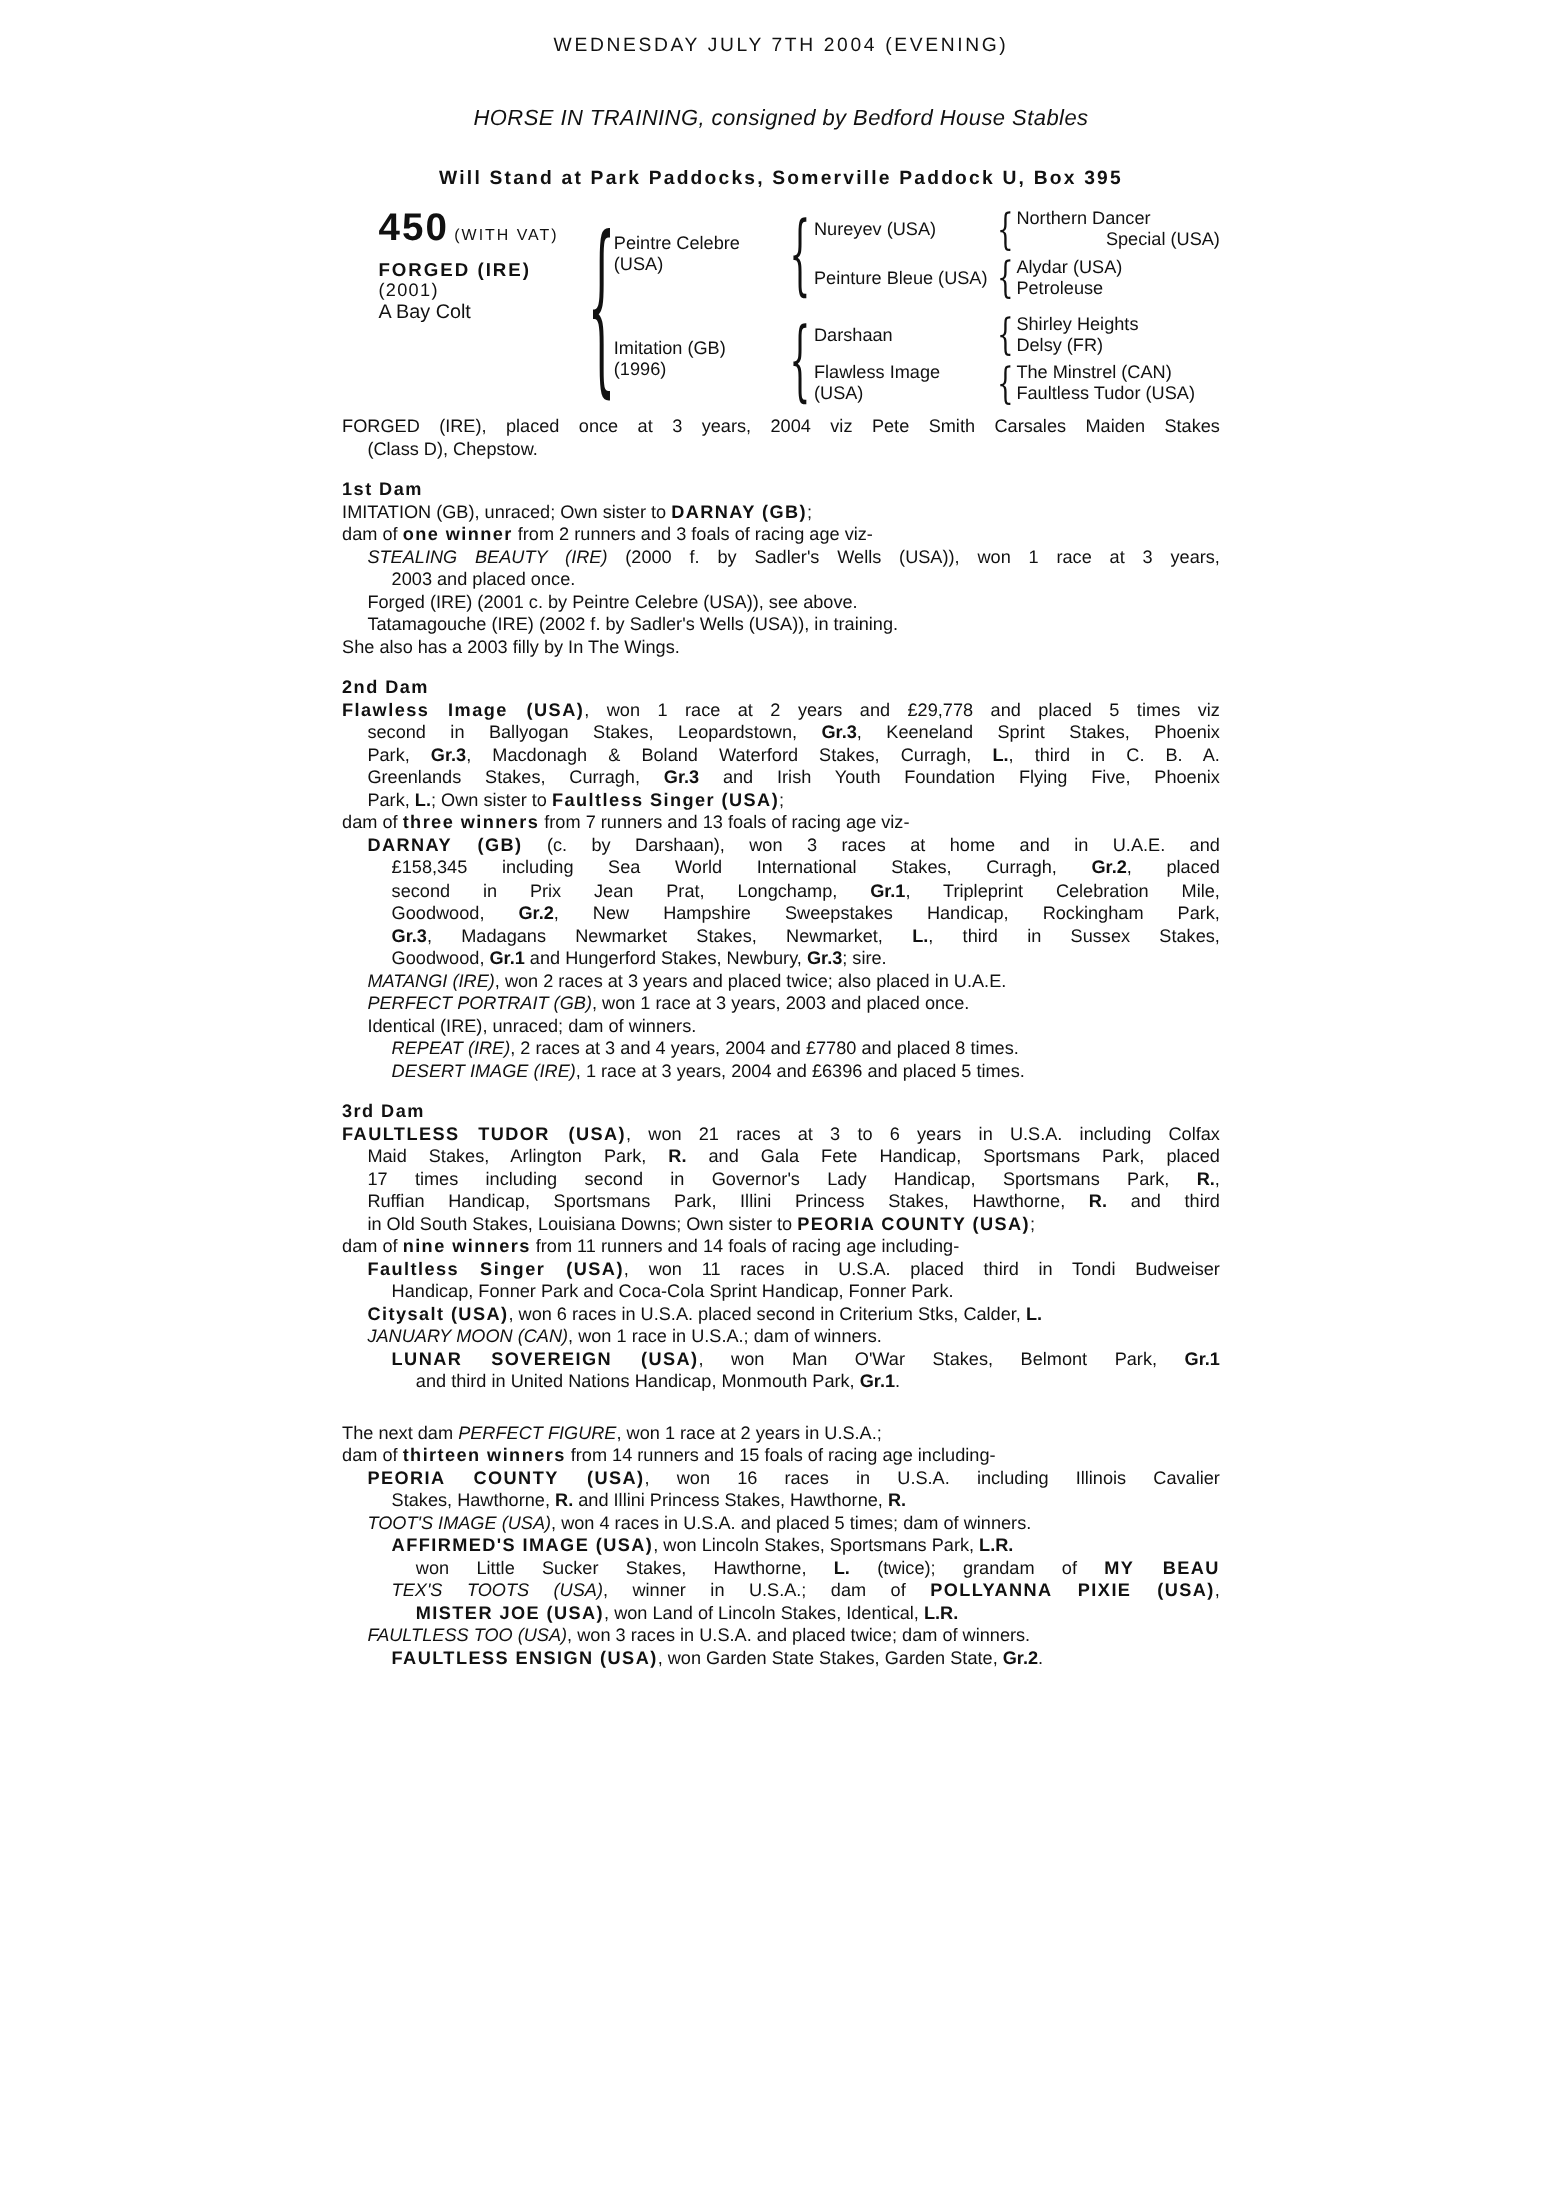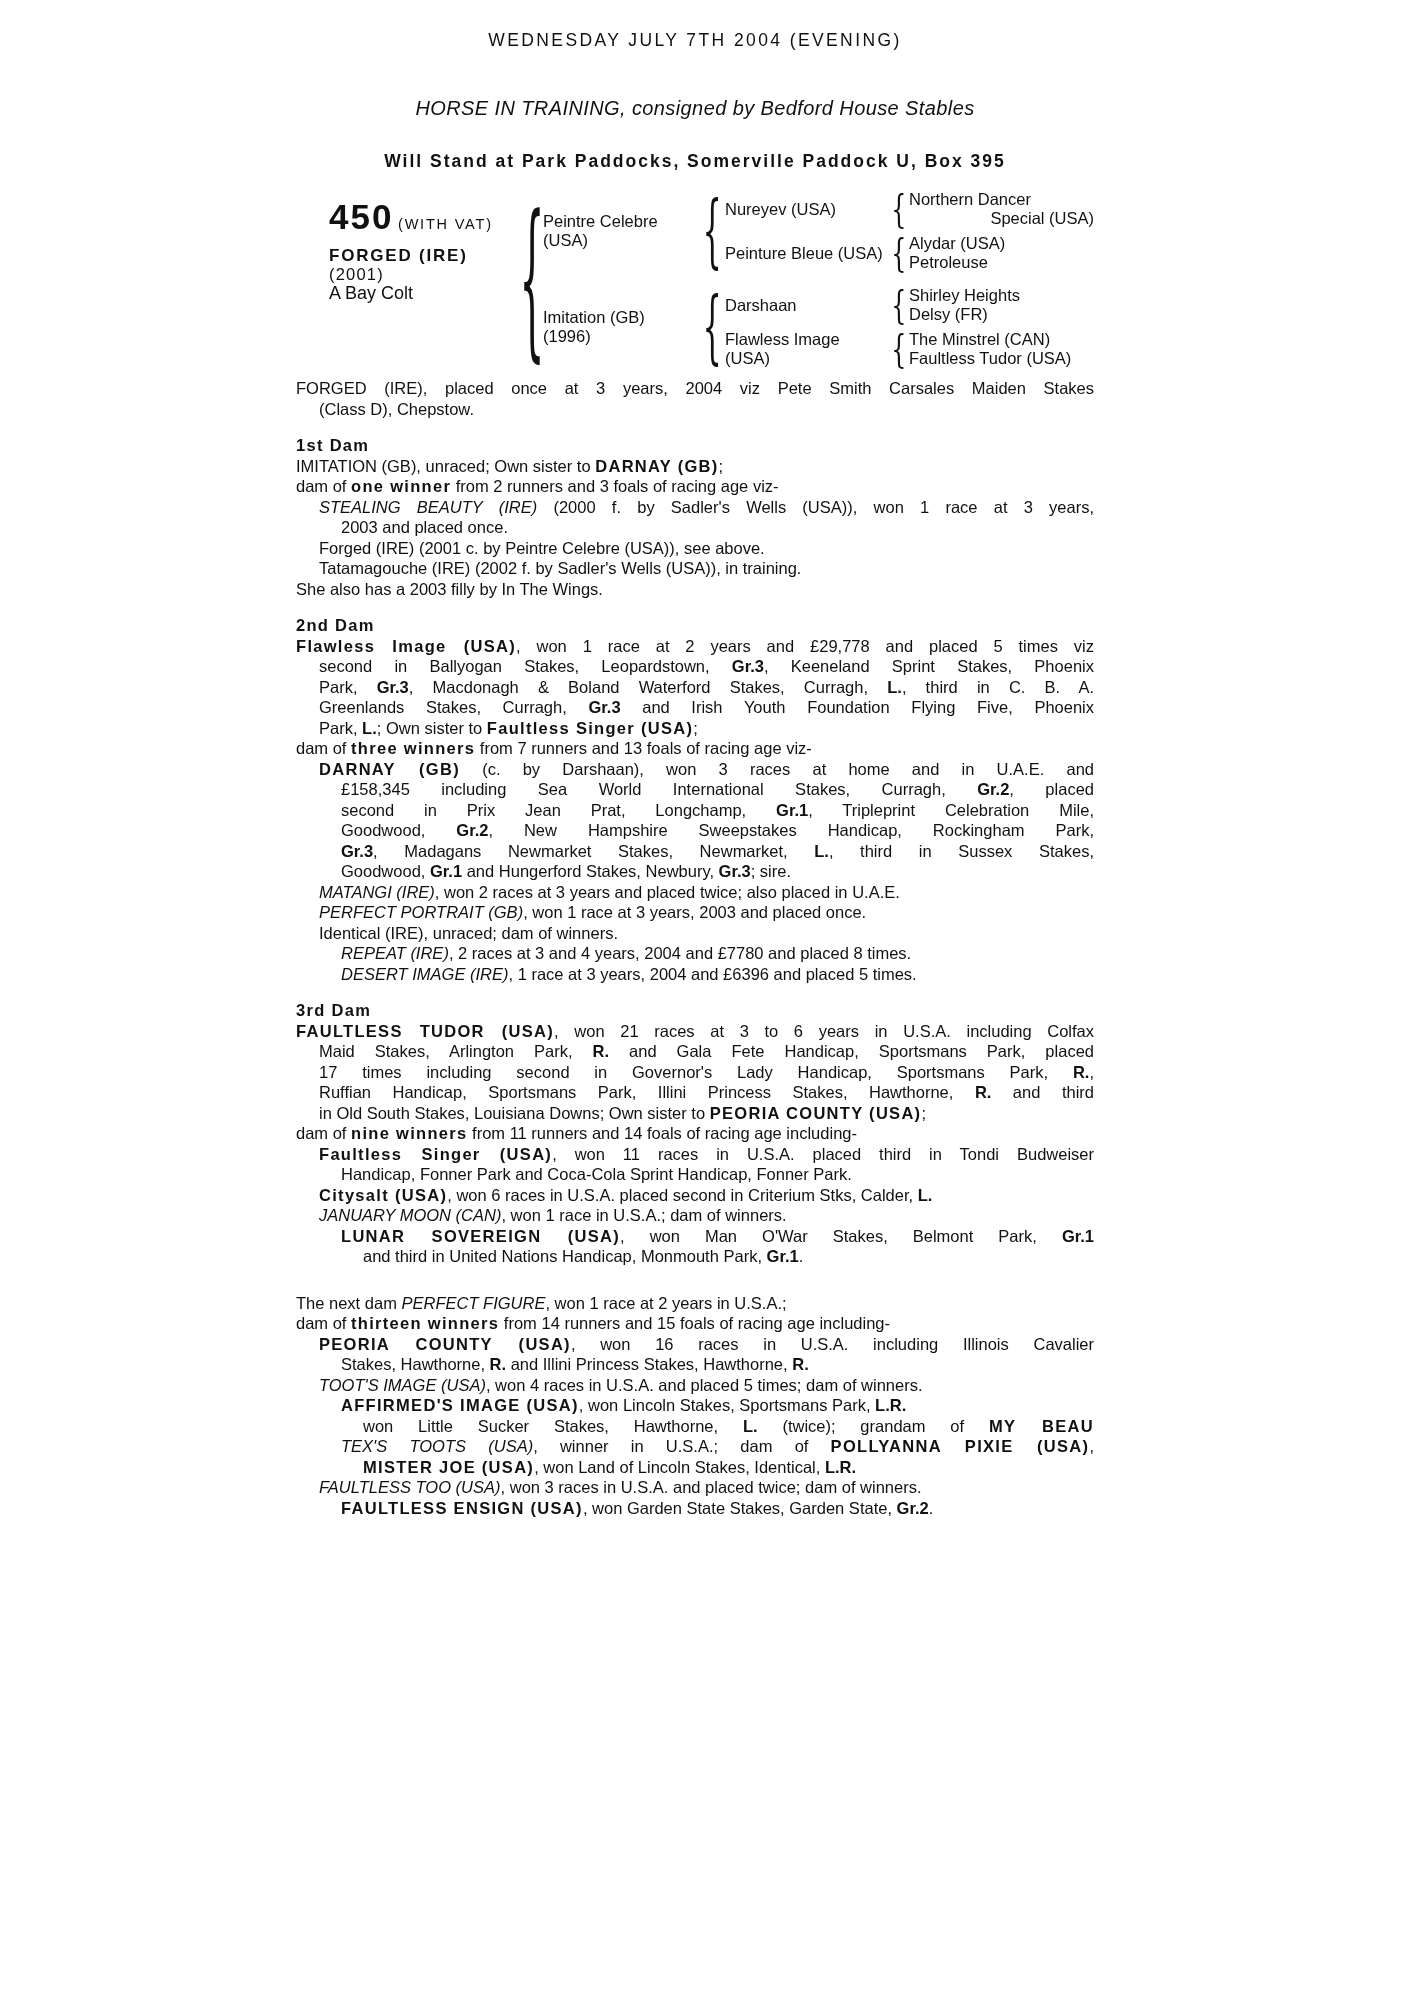--- a/index.html
+++ b/index.html
@@ -1,31 +1,31 @@
 <!DOCTYPE html>
 <html><head>
 <meta charset="utf-8">
 <style>
   html,body{margin:0;padding:0;background:#fff;}
   .page{position:relative;width:1413px;height:2000px;background:#ffffff;overflow:hidden;
         font-family:"Liberation Sans",sans-serif;color:#111;}
-  .content{position:absolute;left:296px;top:0;width:798px;}
+  .content{position:absolute;left:311px;top:0;width:798px;}
 
   .date-line{margin-top:30px;text-align:center;font-size:17.5px;letter-spacing:2.4px;white-space:nowrap;}
   .consignor-line{margin-top:46px;text-align:center;font-style:italic;font-size:20px;letter-spacing:0.4px;white-space:nowrap;}
   .stand-line{margin-top:31px;text-align:center;font-weight:bold;font-size:17.5px;letter-spacing:2px;white-space:nowrap;}
 
   
   .ped-grid{margin-top:18px;margin-left:33px;width:765px;display:grid;
     grid-template-columns:192px 22px 156px 26px 164px 20px 1fr;
     grid-template-rows:19px 19px 6px 19px 19px 14px 19px 19px 6px 19px 19px;
     font-size:16.5px;line-height:19px;}
   .ped-cell{display:flex;flex-direction:column;justify-content:center;white-space:nowrap;}
   .ped-sub:empty{display:none;}
-  .lot-cell{display:block;margin-top:10px;}
+  .lot-cell{display:block;}
   .lot-line{white-space:nowrap;}
   .lot-number{font-size:35px;font-weight:bold;letter-spacing:2px;line-height:34px;}
   .vat-note{font-size:14.5px;letter-spacing:1.8px;}
   .horse-name{margin-top:12px;font-weight:bold;font-size:17px;letter-spacing:1.8px;}
   .horse-year{font-size:16.5px;letter-spacing:1.2px;line-height:19px;}
   .horse-desc{font-size:18px;line-height:19px;}
 
   .brace{display:flex;align-items:center;justify-content:center;font-family:"DejaVu Serif",serif;font-weight:400;}
   .brace::before{content:"{";display:block;line-height:1;}
   .brace-1::before{font-size:50px;transform:scaleY(3.4) scaleX(0.8);}

